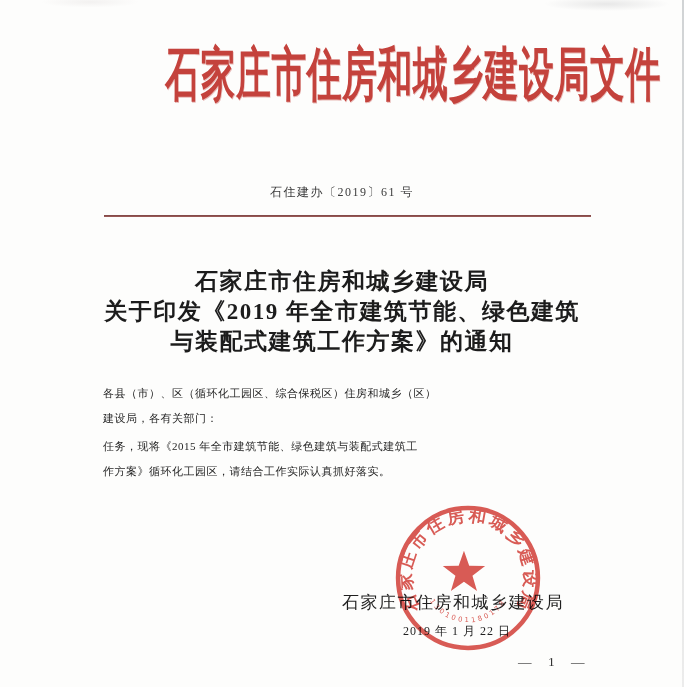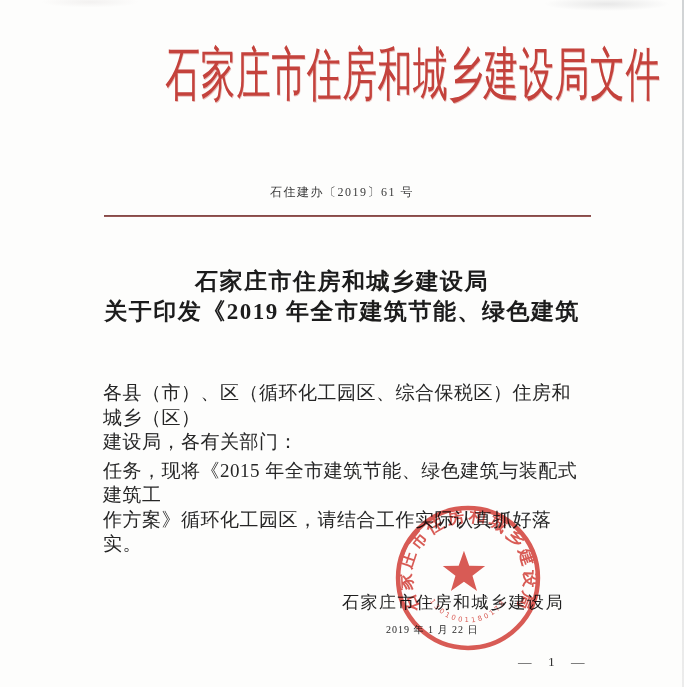--- a/index.html
+++ b/index.html
@@ -9,42 +9,42 @@
       radial-gradient(90px 10px at 607px 4px, rgba(120,120,125,.16), transparent 70%),
       radial-gradient(70px 8px at 90px 2px, rgba(150,135,135,.10), transparent 70%),
       #fdfdfc;
     font-family:"Liberation Serif","DejaVu Serif",serif;
     color:#262626;
   }
   .scan-edge { position:absolute; right:0; top:0; width:2px; height:100%;
     background:linear-gradient(#c9ccce,#e9e9e9); opacity:.85; }
 
   .header-title { position:absolute; top:36px; left:0; width:568px; text-align:center;
-    font-size:58px; font-weight:normal; color:#c4423c; white-space:nowrap; }
+    font-size:58px; font-weight:bold; color:#c4423c; white-space:nowrap; }
   .header-title .squeeze { display:inline-block; transform:scaleX(0.60);
     transform-origin:50% 50%; letter-spacing:1px;
     text-shadow:1px 1px 0 rgba(196,66,60,.35); }
 
   .doc-number { position:absolute; top:184px; left:0; width:684px; text-align:center;
     font-size:12px; color:#3a3a3a; letter-spacing:1.5px; }
 
   .divider { position:absolute; top:215px; left:104px; width:487px; height:2px;
     background:linear-gradient(#7c4543,#a05d5a); }
 
   .doc-title { position:absolute; top:267px; left:42px; width:600px; text-align:center;
     font-size:23px; font-weight:bold; color:#1c1c1c; line-height:30px; letter-spacing:1.5px; }
 
   .body-block { position:absolute; top:381px; left:103px; width:482px;
-    font-size:19px; line-height:24.5px; letter-spacing:0.5px; color:#262626; }
+    font-size:11px; line-height:24.5px; letter-spacing:0.5px; color:#262626; }
   .para2 { margin-top:4px; }
   .indent { text-indent:34px; }
 
   .signature { position:absolute; top:591px; left:342px; font-size:17px;
     letter-spacing:1.5px; color:#1f1f1f; white-space:nowrap; }
-  .date { position:absolute; top:623px; left:386px; font-size:10px;
+  .date { position:absolute; top:623px; left:403px; font-size:12px;
     letter-spacing:1px; color:#1f1f1f; white-space:nowrap; }
   .page-number { position:absolute; top:654px; left:518px; font-size:13.5px;
     color:#333; letter-spacing:2px; word-spacing:9px; white-space:nowrap; }
 
   .seal { position:absolute; left:392px; top:502px; width:152px; height:152px;
     opacity:.88; mix-blend-mode:multiply; }
 </style>
 </head>
 <body>
 
@@ -54,20 +54,21 @@
     <span class="squeeze">石家庄市住房和城乡建设局文件</span>
   </div>
 
   <div class="doc-number">石住建办〔2019〕61 号</div>
 
   <div class="divider"></div>
 
   <div class="doc-title">
     <div>石家庄市住房和城乡建设局</div>
     <div>关于印发《2019 年全市建筑节能、绿色建筑</div>
+    <div>与装配式建筑工作方案》的通知</div>
   </div>
 
   <div class="body-block">
     <div>各县（市）、区（循环化工园区、综合保税区）住房和城乡（区）</div>
     <div>建设局，各有关部门：</div>
     <div class="para2">
       <div>任务，现将《2015 年全市建筑节能、绿色建筑与装配式建筑工</div>
       <div>作方案》循环化工园区，请结合工作实际认真抓好落实。</div>
     </div>
   </div>

